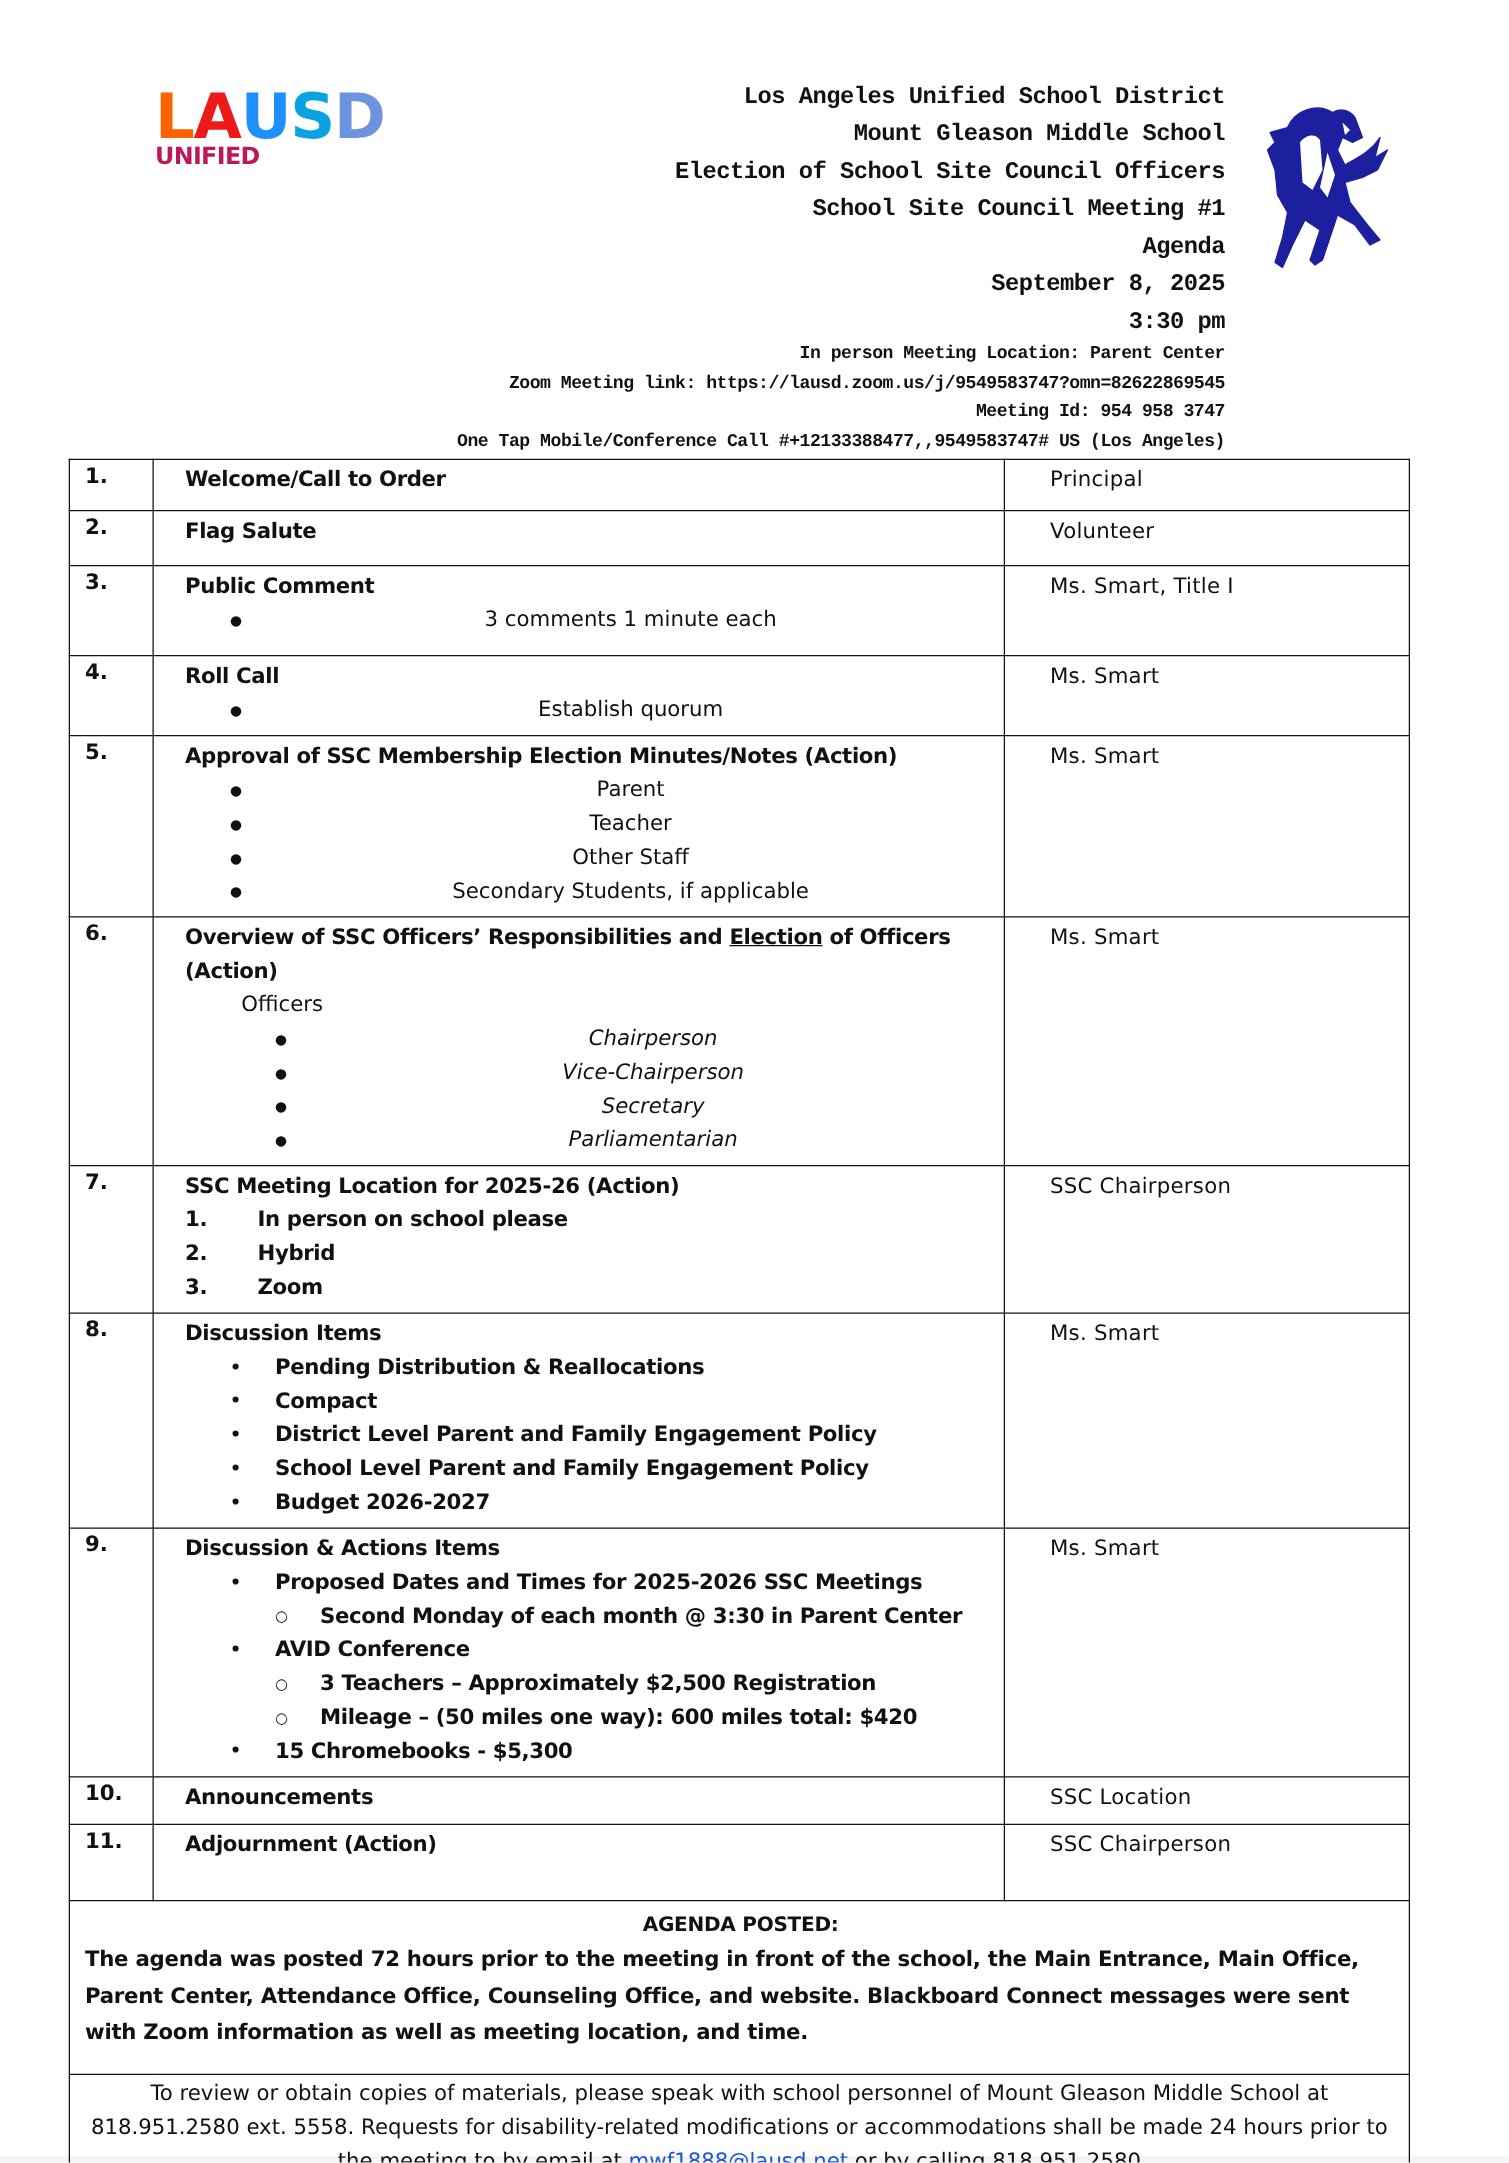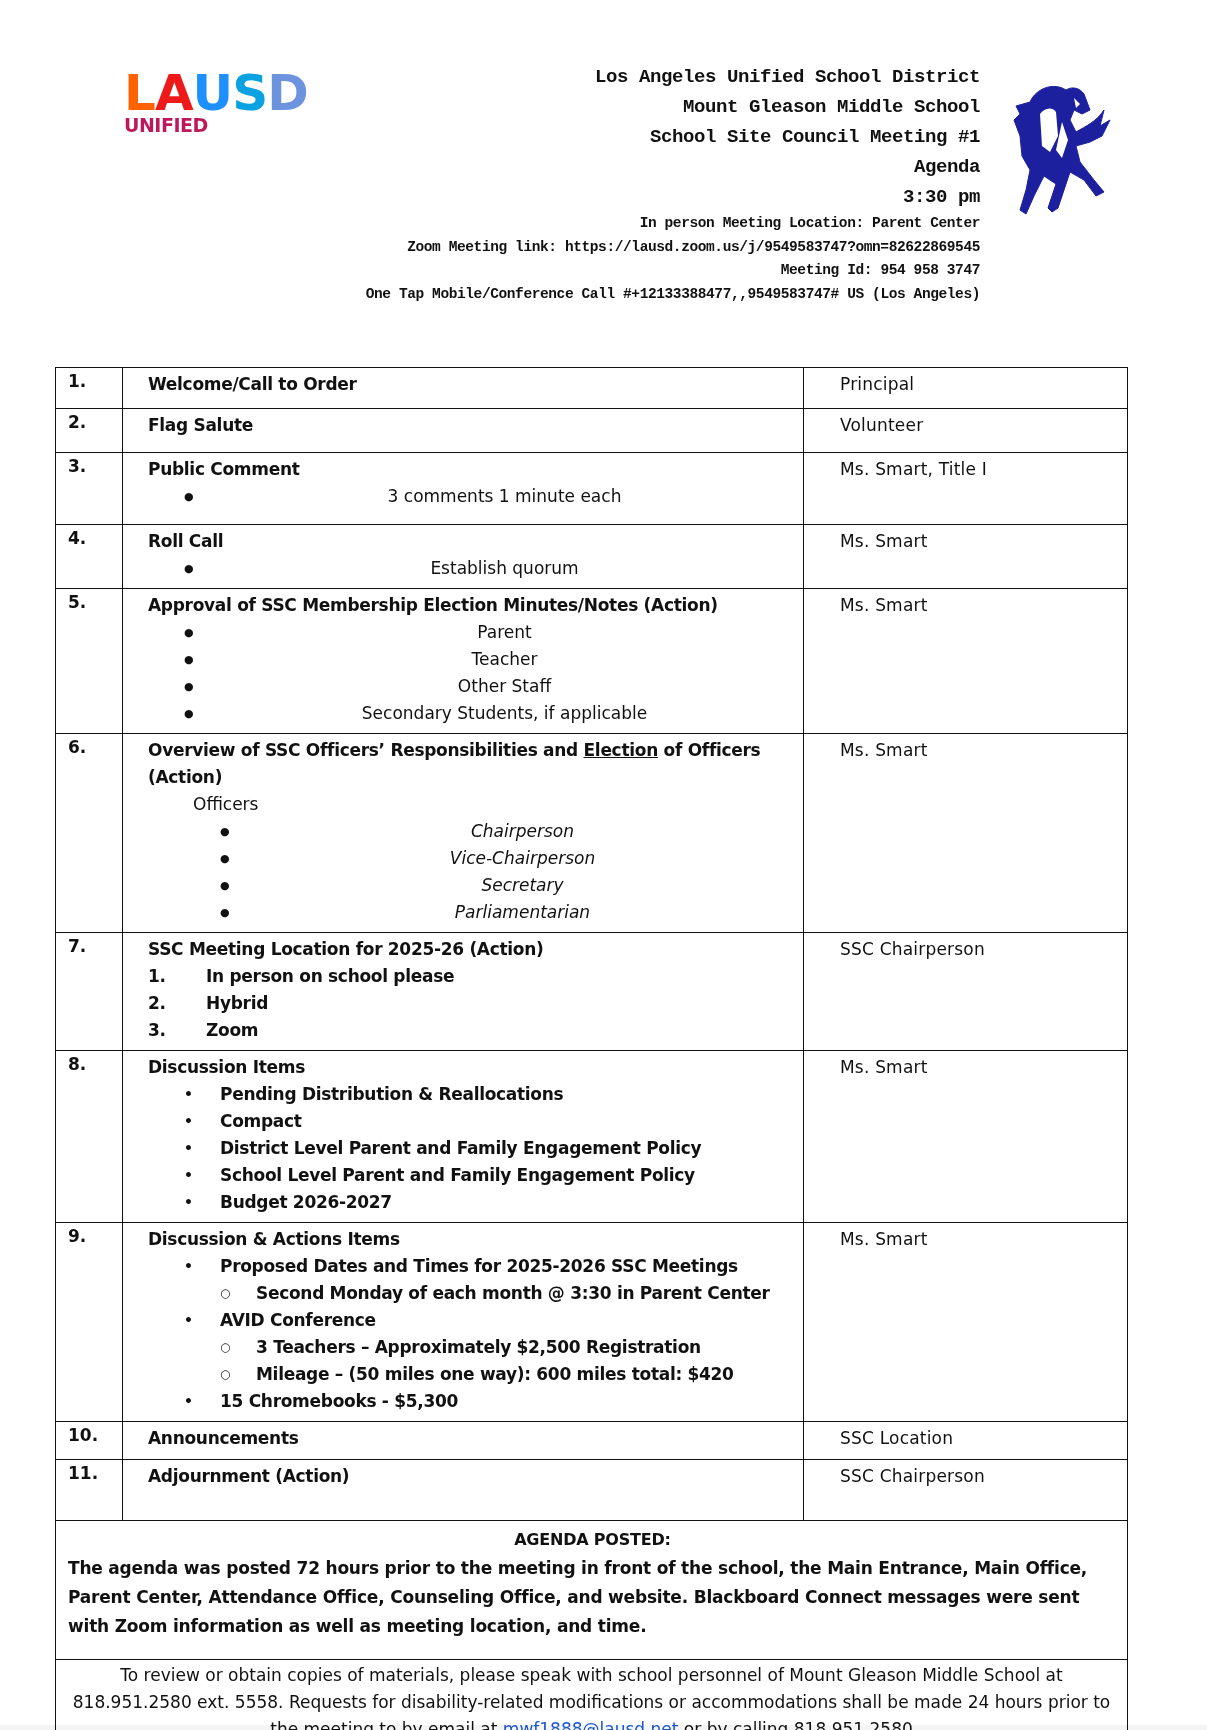--- a/index.html
+++ b/index.html
@@ -117,22 +117,24 @@
         <path d="M40 34 C44 28, 52 26, 56 32 L58 56 L50 72 L42 66 Z" fill="#ffffff" stroke="none"></path>
         <path d="M62 42 L68 60 L62 78 L56 70 Z" fill="#ffffff" stroke="none"></path>
         <path d="M74 18 L80 24 L76 28 Z" fill="#ffffff" stroke="none"></path>
       </g>
     </svg>
   </div>
 
   <div class="header-block">
     <div class="h-line">Los Angeles Unified School District</div>
     <div class="h-line">Mount Gleason Middle School</div>
+    <div class="h-line">Election of School Site Council Officers</div>
     <div class="h-line">School Site Council Meeting #1</div>
     <div class="h-line">Agenda</div>
+    <div class="h-line">September 8, 2025</div>
     <div class="h-line">3:30 pm</div>
     <div class="h-small">In person Meeting Location: Parent Center</div>
     <div class="h-small">Zoom Meeting link: https://lausd.zoom.us/j/9549583747?omn=82622869545</div>
     <div class="h-small">Meeting Id: 954 958 3747</div>
     <div class="h-small">One Tap Mobile/Conference Call #+12133388477,,9549583747# US (Los Angeles)</div>
   </div>
 
   <table class="agenda">
 
     <tbody>

